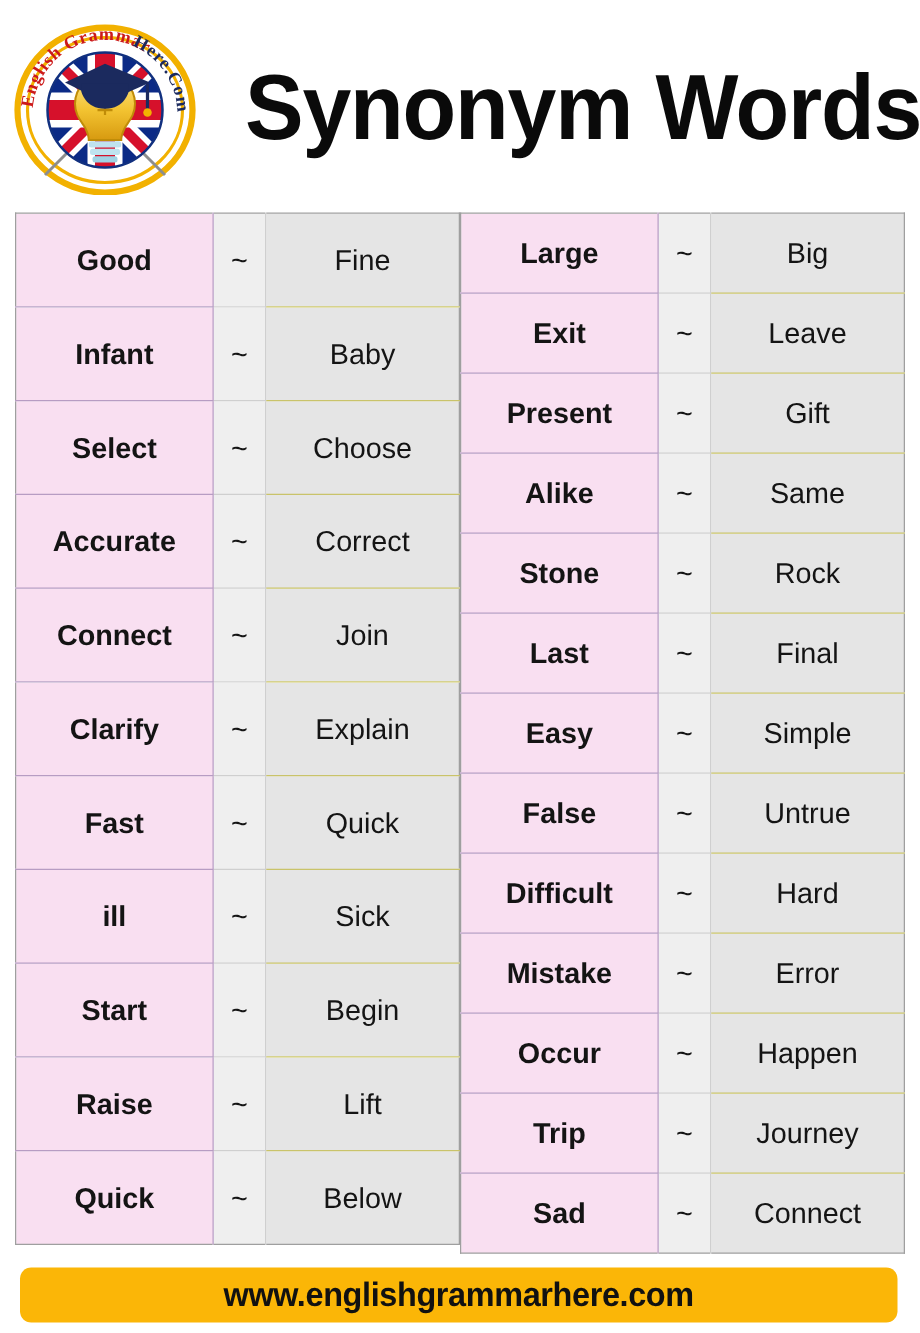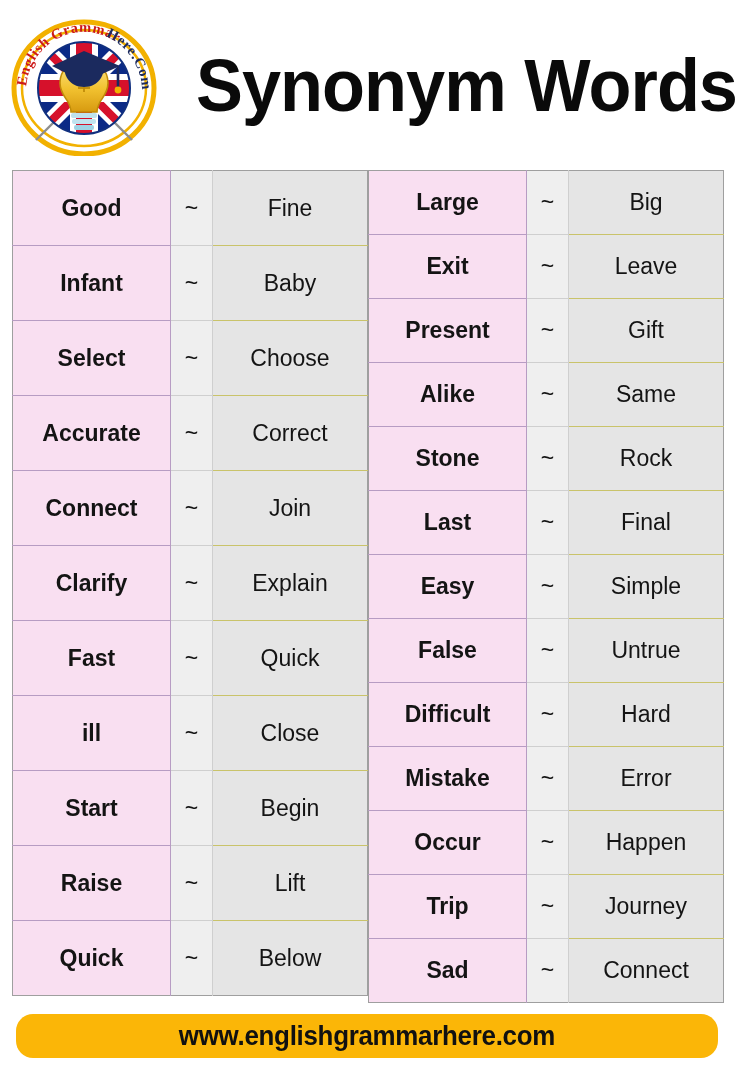--- a/index.html
+++ b/index.html
@@ -109,21 +109,21 @@
   }
 
   
   .footer-bar {
     position: absolute;
     left: 16px;
     top: 1014px;
     width: 702px;
     height: 44px;
     background: #fbb607;
-    border-radius: 17px;
+    border-radius: 9px;
     display: flex;
     align-items: center;
     justify-content: center;
   }
   .footer-text {
     font-size: 27px;
     font-weight: 700;
     color: #111111;
     letter-spacing: -0.3px;
     font-family: "Liberation Sans Narrow", "Liberation Sans", "DejaVu Sans Condensed", sans-serif;
@@ -245,21 +245,21 @@
           <td class="c-syn">Explain</td>
         </tr>
         <tr>
           <td class="c-word">Fast</td>
           <td class="c-tilde">~</td>
           <td class="c-syn">Quick</td>
         </tr>
         <tr>
           <td class="c-word">ill</td>
           <td class="c-tilde">~</td>
-          <td class="c-syn">Close</td>
+          <td class="c-syn">Sick</td>
         </tr>
         <tr>
           <td class="c-word">Start</td>
           <td class="c-tilde">~</td>
           <td class="c-syn">Begin</td>
         </tr>
         <tr>
           <td class="c-word">Raise</td>
           <td class="c-tilde">~</td>
           <td class="c-syn">Lift</td>

